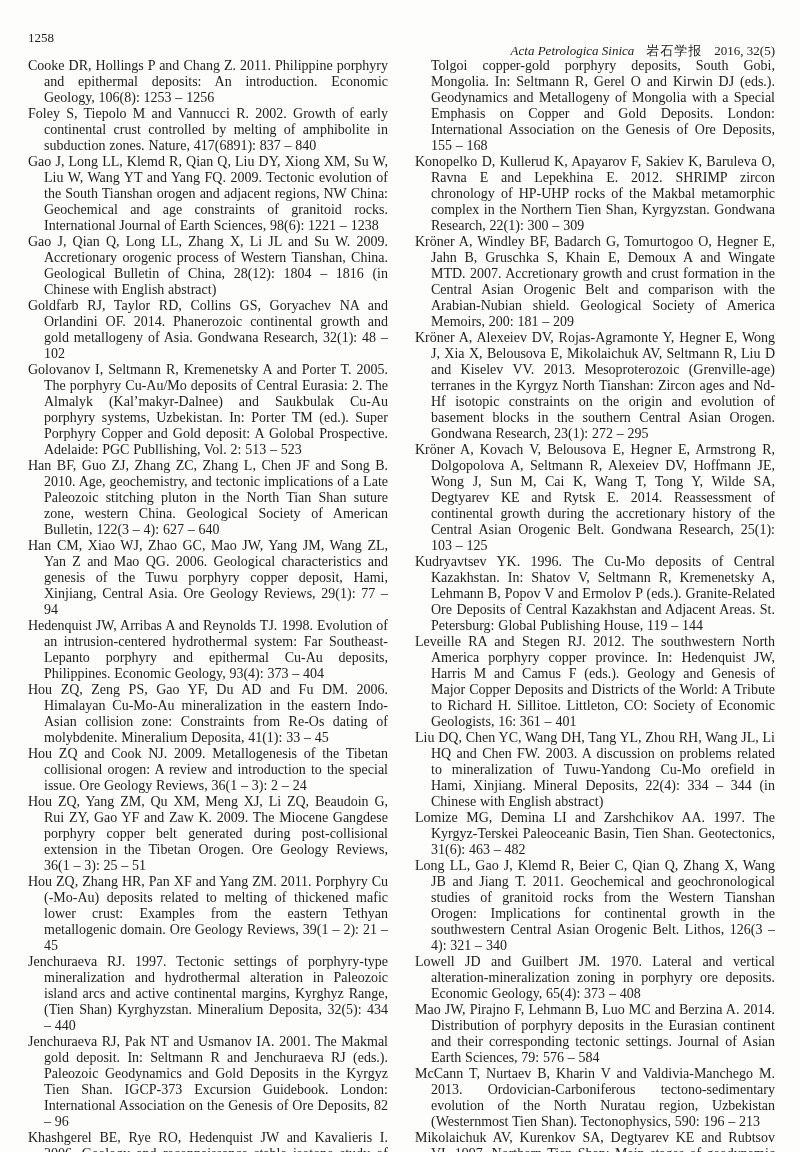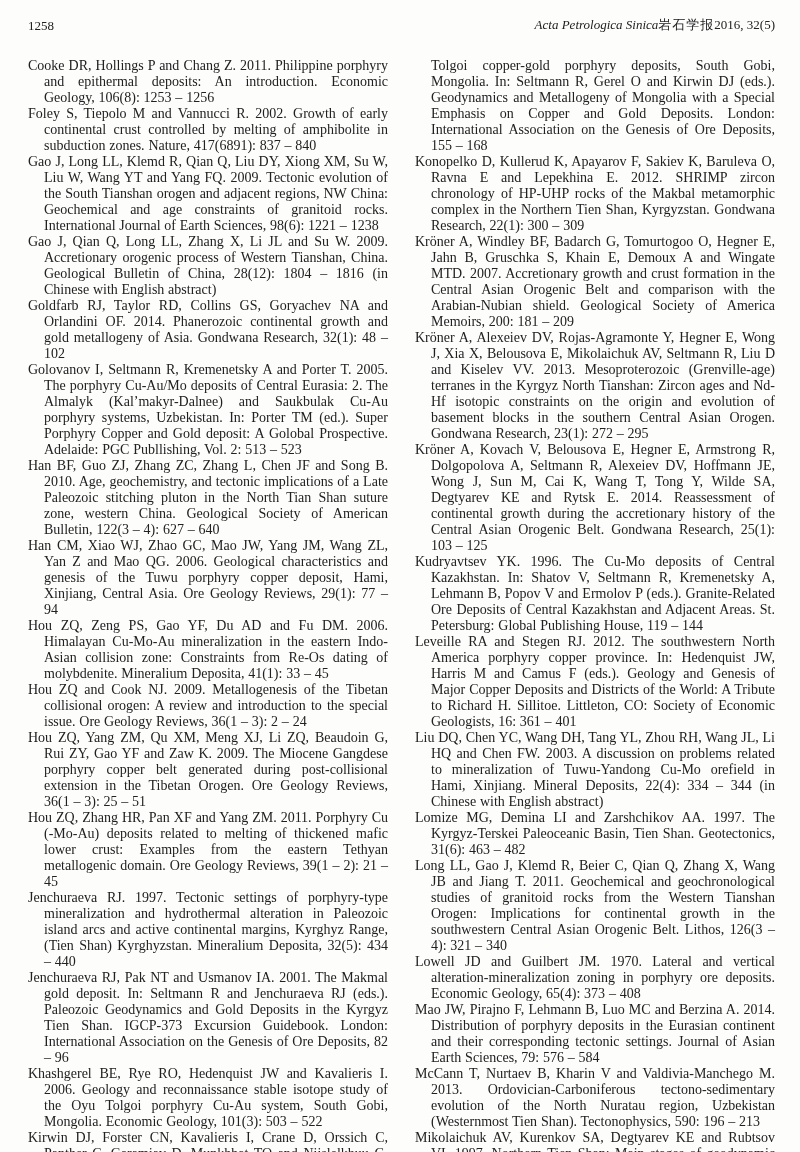--- a/index.html
+++ b/index.html
@@ -16,32 +16,34 @@
     color: #212121;
     overflow: hidden;
   }
   .page-header {
     position: absolute;
     top: 16px;
     left: 28px;
     right: 25px;
     display: flex;
     justify-content: space-between;
-    align-items: flex-end;
+    align-items: center;
     font-size: 13px;
   }
   .journal-line {
     display: flex;
     align-items: baseline;
+    gap: 12px;
   }
   .journal-latin {
     font-style: italic;
   }
   .journal-cn {
     letter-spacing: 1px;
+    margin-top: 26px;
   }
   .columns {
     position: absolute;
     top: 58px;
     left: 28px;
     display: flex;
     gap: 27px;
   }
   .col {
     width: 360px;
@@ -76,20 +78,21 @@
   <main class="columns">
     <div class="col" id="col-left">
         <p class="ref">Cooke DR, Hollings P and Chang Z. 2011. Philippine porphyry and epithermal deposits: An introduction. Economic Geology, 106(8): 1253 – 1256</p>
         <p class="ref">Foley S, Tiepolo M and Vannucci R. 2002. Growth of early continental crust controlled by melting of amphibolite in subduction zones. Nature, 417(6891): 837 – 840</p>
         <p class="ref">Gao J, Long LL, Klemd R, Qian Q, Liu DY, Xiong XM, Su W, Liu W, Wang YT and Yang FQ. 2009. Tectonic evolution of the South Tianshan orogen and adjacent regions, NW China: Geochemical and age constraints of granitoid rocks. International Journal of Earth Sciences, 98(6): 1221 – 1238</p>
         <p class="ref">Gao J, Qian Q, Long LL, Zhang X, Li JL and Su W. 2009. Accretionary orogenic process of Western Tianshan, China. Geological Bulletin of China, 28(12): 1804 – 1816 (in Chinese with English abstract)</p>
         <p class="ref">Goldfarb RJ, Taylor RD, Collins GS, Goryachev NA and Orlandini OF. 2014. Phanerozoic continental growth and gold metallogeny of Asia. Gondwana Research, 32(1): 48 – 102</p>
         <p class="ref">Golovanov I, Seltmann R, Kremenetsky A and Porter T. 2005. The porphyry Cu-Au/Mo deposits of Central Eurasia: 2. The Almalyk (Kal’makyr-Dalnee) and Saukbulak Cu-Au porphyry systems, Uzbekistan. In: Porter TM (ed.). Super Porphyry Copper and Gold deposit: A Golobal Prospective. Adelaide: PGC Publlishing, Vol. 2: 513 – 523</p>
         <p class="ref">Han BF, Guo ZJ, Zhang ZC, Zhang L, Chen JF and Song B. 2010. Age, geochemistry, and tectonic implications of a Late Paleozoic stitching pluton in the North Tian Shan suture zone, western China. Geological Society of American Bulletin, 122(3 – 4): 627 – 640</p>
         <p class="ref">Han CM, Xiao WJ, Zhao GC, Mao JW, Yang JM, Wang ZL, Yan Z and Mao QG. 2006. Geological characteristics and genesis of the Tuwu porphyry copper deposit, Hami, Xinjiang, Central Asia. Ore Geology Reviews, 29(1): 77 – 94</p>
+        <p class="ref">Hedenquist JW, Arribas A and Reynolds TJ. 1998. Evolution of an intrusion-centered hydrothermal system: Far Southeast-Lepanto porphyry and epithermal Cu-Au deposits, Philippines. Economic Geology, 93(4): 373 – 404</p>
         <p class="ref">Hou ZQ, Zeng PS, Gao YF, Du AD and Fu DM. 2006. Himalayan Cu-Mo-Au mineralization in the eastern Indo-Asian collision zone: Constraints from Re-Os dating of molybdenite. Mineralium Deposita, 41(1): 33 – 45</p>
         <p class="ref">Hou ZQ and Cook NJ. 2009. Metallogenesis of the Tibetan collisional orogen: A review and introduction to the special issue. Ore Geology Reviews, 36(1 – 3): 2 – 24</p>
         <p class="ref">Hou ZQ, Yang ZM, Qu XM, Meng XJ, Li ZQ, Beaudoin G, Rui ZY, Gao YF and Zaw K. 2009. The Miocene Gangdese porphyry copper belt generated during post-collisional extension in the Tibetan Orogen. Ore Geology Reviews, 36(1 – 3): 25 – 51</p>
         <p class="ref">Hou ZQ, Zhang HR, Pan XF and Yang ZM. 2011. Porphyry Cu (-Mo-Au) deposits related to melting of thickened mafic lower crust: Examples from the eastern Tethyan metallogenic domain. Ore Geology Reviews, 39(1 – 2): 21 – 45</p>
         <p class="ref">Jenchuraeva RJ. 1997. Tectonic settings of porphyry-type mineralization and hydrothermal alteration in Paleozoic island arcs and active continental margins, Kyrghyz Range, (Tien Shan) Kyrghyzstan. Mineralium Deposita, 32(5): 434 – 440</p>
         <p class="ref">Jenchuraeva RJ, Pak NT and Usmanov IA. 2001. The Makmal gold deposit. In: Seltmann R and Jenchuraeva RJ (eds.). Paleozoic Geodynamics and Gold Deposits in the Kyrgyz Tien Shan. IGCP-373 Excursion Guidebook. London: International Association on the Genesis of Ore Deposits, 82 – 96</p>
         <p class="ref">Khashgerel BE, Rye RO, Hedenquist JW and Kavalieris I. 2006. Geology and reconnaissance stable isotope study of the Oyu Tolgoi porphyry Cu-Au system, South Gobi, Mongolia. Economic Geology, 101(3): 503 – 522</p>
         <p class="ref">Kirwin DJ, Forster CN, Kavalieris I, Crane D, Orssich C, Panther C, Garamjav D, Munkhbat TO and Niislelkhuu G. 2005. The Oyu</p>
       </div>
     <div class="col" id="col-right">

